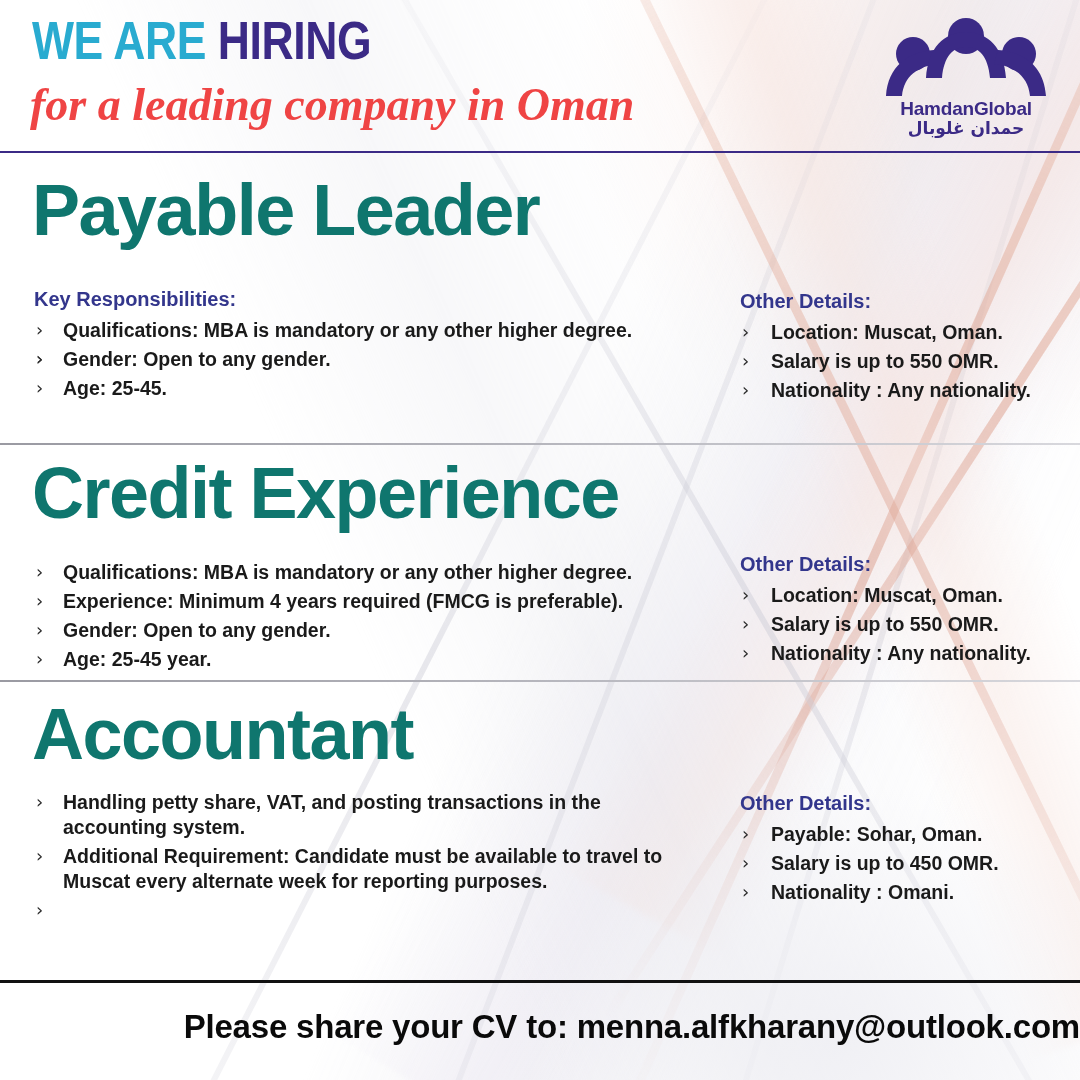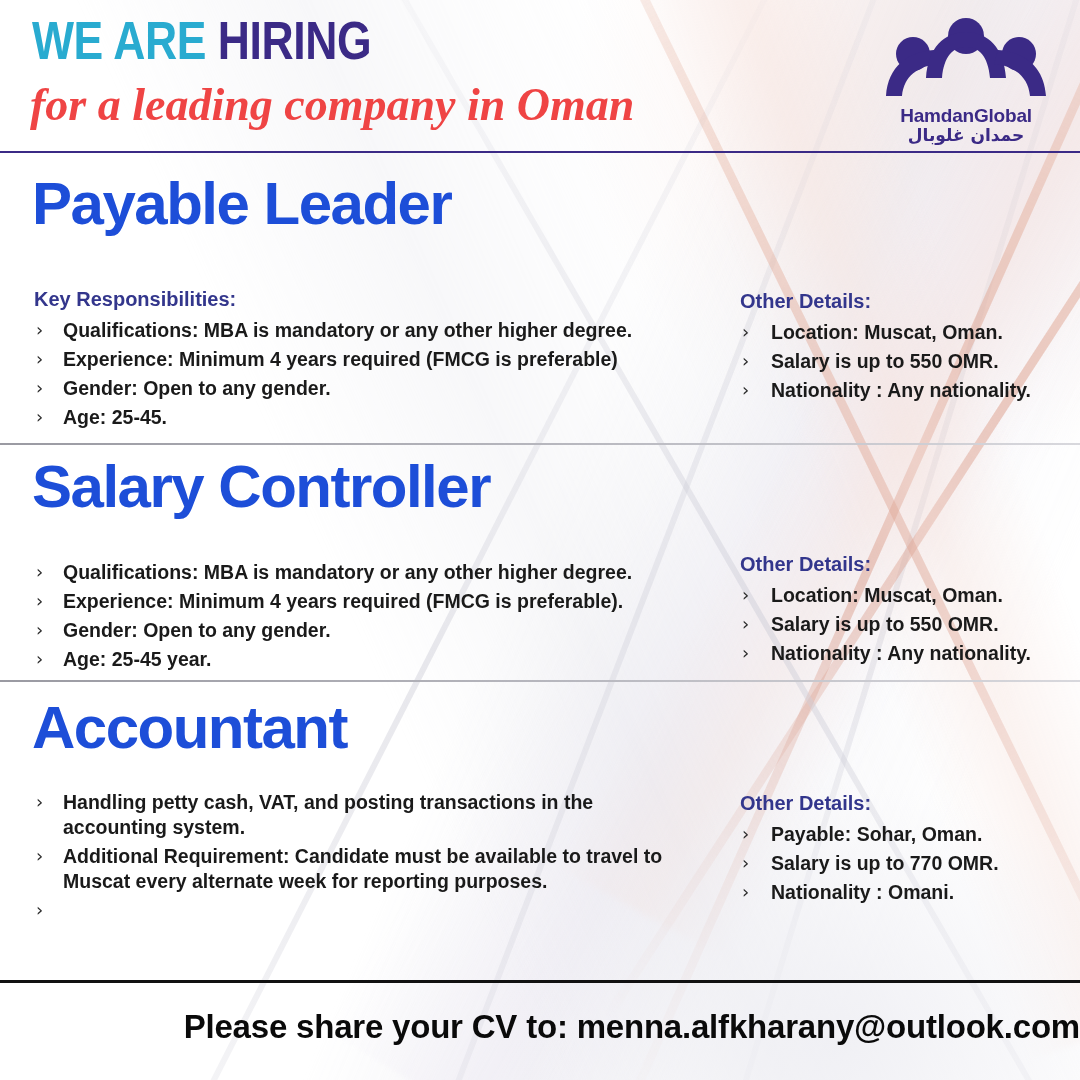--- a/index.html
+++ b/index.html
@@ -121,21 +121,21 @@
     text-align: center;
   }
   .logo-mark { display: block; margin: 0 auto; }
   .logo-name {
     font-family: "Liberation Sans", sans-serif;
     font-weight: 700;
     font-size: 19px;
     color: #3B2A86;
     letter-spacing: -.2px;
     line-height: 1.05;
-    margin-top: 8px;
+    margin-top: 1px;
   }
   .logo-name-ar {
     font-family: "DejaVu Sans", sans-serif;
     font-weight: 700;
     font-size: 17px;
     color: #3B2A86;
     direction: rtl;
     letter-spacing: 1px;
     line-height: 1.15;
   }
@@ -165,23 +165,23 @@
 
   
   .job {
     position: absolute;
     left: 0; right: 0;
   }
   .job-title {
     position: absolute;
     font-family: "Liberation Sans", sans-serif;
     font-weight: 700;
-    font-size: 60px;
+    font-size: 72px;
     line-height: 1;
-    color: #1d4ed8;
+    color: #0f766e;
     letter-spacing: -1.5px;
     white-space: nowrap;
   }
 
   .col-left {
     position: absolute;
     left: 34px;
     width: 660px;
   }
   .col-right {
@@ -294,40 +294,40 @@
 
     <div class="rule-top"></div>
 
     <div class="job" style="top:152px; height:288px;">
       <div class="job-title" style="left:32px; top:22px;">Payable Leader</div>
 
       <div class="col-left" style="top:136px;">
         <div class="sub-head">Key Responsibilities:</div>
         <ul class="bullets">
           <li><span class="chev">›</span><span>Qualifications: MBA is mandatory or any other higher degree.</span></li>
-          <li><span class="chev">›</span><span>Experience: Minimum 4 years required (FMCG is preferable)</span></li>
+          <li><span class="chev">›</span></li>
           <li><span class="chev">›</span><span>Gender: Open to any gender.</span></li>
           <li><span class="chev">›</span><span>Age: 25-45.</span></li>
         </ul>
       </div>
 
       <div class="col-right" style="top:138px;">
         <div class="sub-head">Other Details:</div>
         <ul class="bullets">
           <li><span class="chev">›</span><span>Location: Muscat, Oman.</span></li>
           <li><span class="chev">›</span><span>Salary is up to 550 OMR.</span></li>
           <li><span class="chev">›</span><span>Nationality : Any nationality.</span></li>
         </ul>
       </div>
     </div>
 
     <div class="rule-section" style="top:443px;"></div>
 
     <div class="job" style="top:445px; height:235px;">
-      <div class="job-title" style="left:32px; top:12px;">Salary Controller</div>
+      <div class="job-title" style="left:32px; top:12px;">Credit Experience</div>
 
       <div class="col-left" style="top:115px;">
         <ul class="bullets">
           <li><span class="chev">›</span><span>Qualifications: MBA is mandatory or any other higher degree.</span></li>
           <li><span class="chev">›</span><span>Experience: Minimum 4 years required (FMCG is preferable).</span></li>
           <li><span class="chev">›</span><span>Gender: Open to any gender.</span></li>
           <li><span class="chev">›</span><span>Age: 25-45 year.</span></li>
         </ul>
       </div>
 
@@ -341,31 +341,31 @@
       </div>
     </div>
 
     <div class="rule-section" style="top:680px;"></div>
 
     <div class="job" style="top:682px; height:298px;padding-left:20px;">
       <div class="job-title" style="left:32px; top:16px;">Accountant</div>
 
       <div class="col-left" style="top:108px;">
         <ul class="bullets">
-          <li><span class="chev">›</span><span>Handling petty cash, VAT, and posting transactions in the accounting system.</span></li>
+          <li><span class="chev">›</span><span>Handling petty share, VAT, and posting transactions in the accounting system.</span></li>
           <li><span class="chev">›</span><span>Additional Requirement: Candidate must be available to travel to Muscat every alternate week for reporting purposes.</span></li>
           <li><span class="chev">›</span></li>
         </ul>
       </div>
 
       <div class="col-right" style="top:110px;">
         <div class="sub-head">Other Details:</div>
         <ul class="bullets">
           <li><span class="chev">›</span><span>Payable: Sohar, Oman.</span></li>
-          <li><span class="chev">›</span><span>Salary is up to 770 OMR.</span></li>
+          <li><span class="chev">›</span><span>Salary is up to 450 OMR.</span></li>
           <li><span class="chev">›</span><span>Nationality : Omani.</span></li>
         </ul>
       </div>
     </div>
 
     <div class="rule-bottom"></div>
 
     <div class="footer">
       <div class="footer-text">Please share your CV to: menna.alfkharany@outlook.com</div>
     </div>

